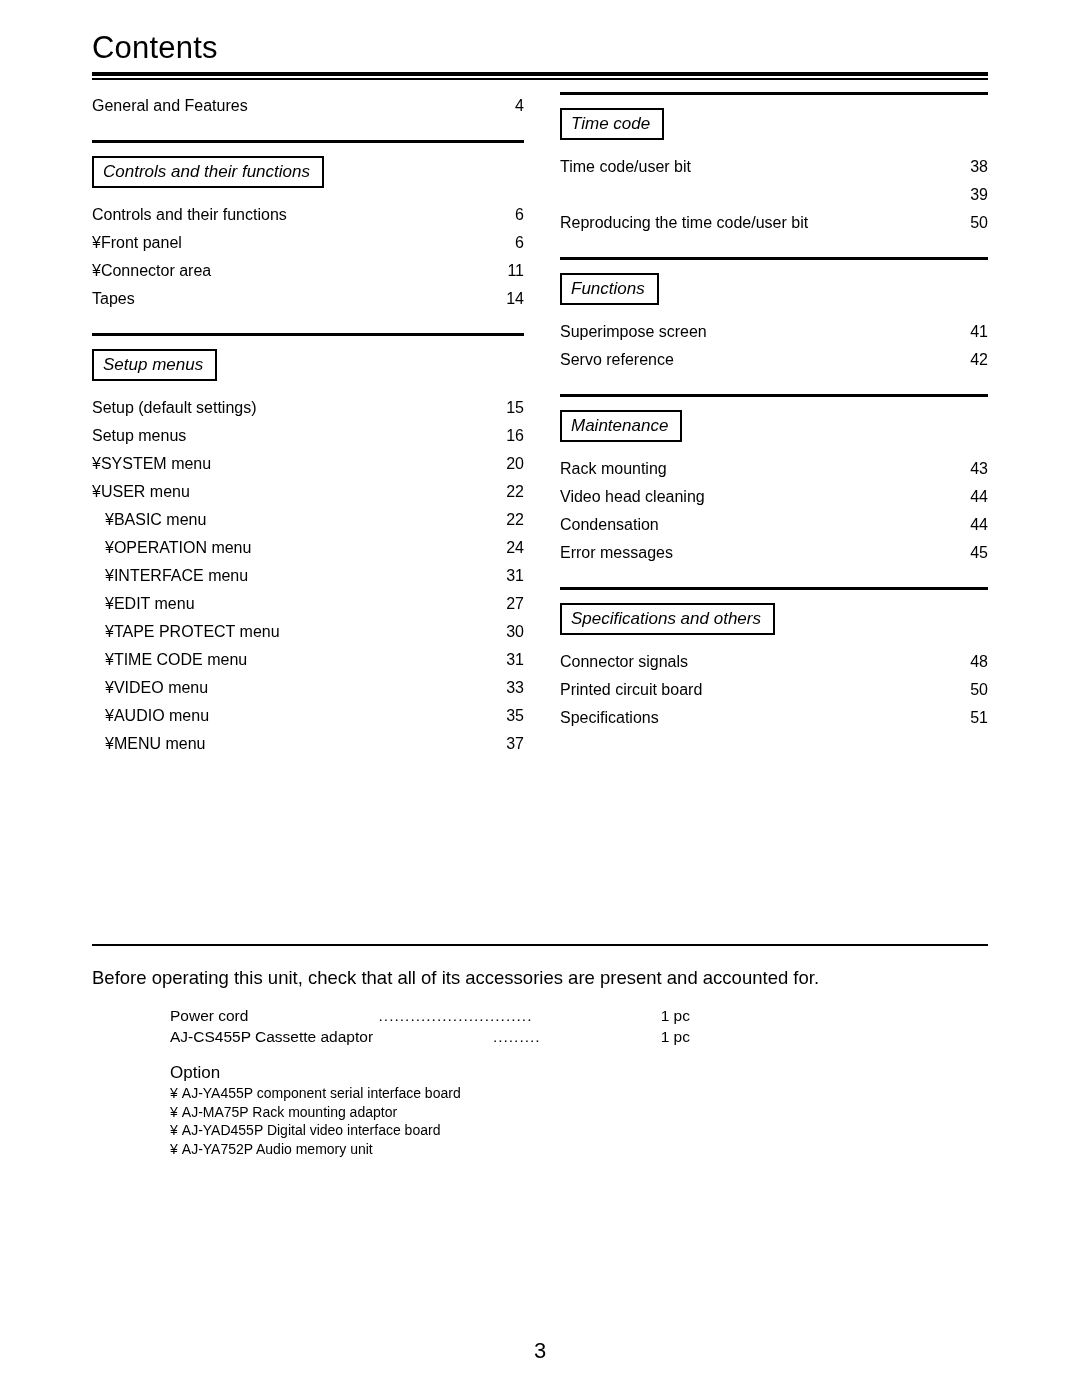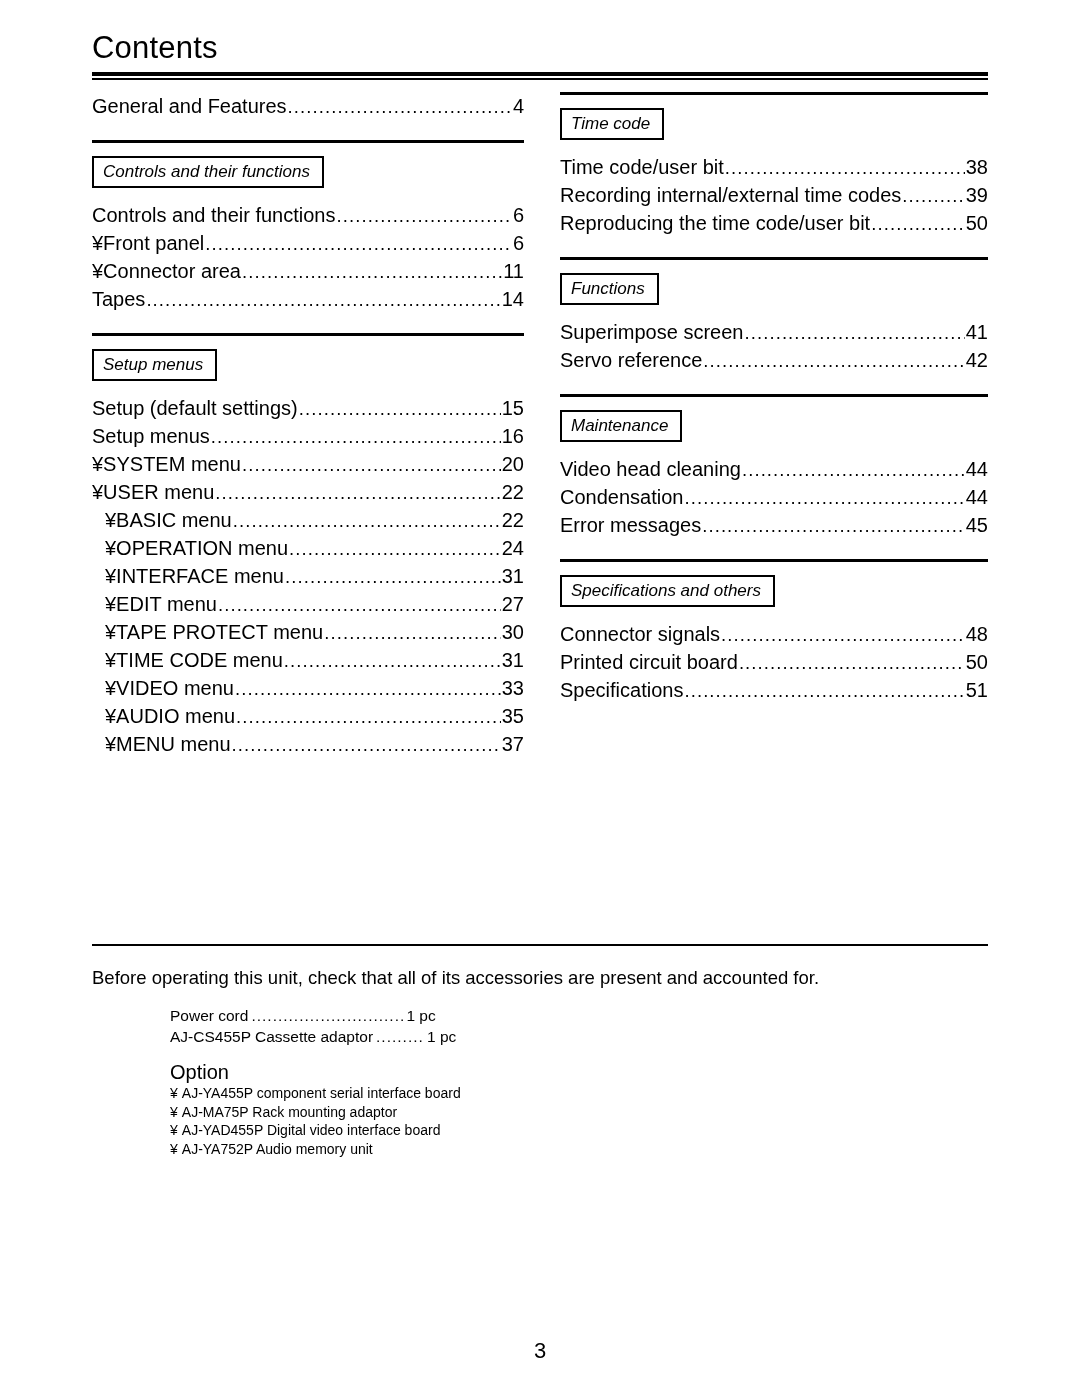--- a/index.html
+++ b/index.html
@@ -79,21 +79,21 @@
     line-height: 21px;
     background: #fff;
     white-space: nowrap;
     font-style: italic;
   }
 
   
   .entry {
     display: flex;
     align-items: baseline;
-    font-size: 20px;
+    font-size: 16px;
     line-height: 28px;
     height: 28px;
     white-space: nowrap;
   }
   .entry .label {
     flex: 0 0 auto;
   }
   .entry .leader {
     flex: 1 1 auto;
     overflow: hidden;
@@ -141,38 +141,39 @@
     left: 170px;
     top: 1005px;
     width: 520px;
     font-size: 15.5px;
     line-height: 21px;
   }
   .acc-row {
     display: flex;
     align-items: baseline;
     white-space: nowrap;
+    justify-content: space-between;
   }
   .acc-row .a-label { flex: 0 0 auto; }
   .acc-row .a-leader {
     flex: 0 0 auto;
     overflow: hidden;
     white-space: nowrap;
     letter-spacing: 1px;
     margin: 0 3px;
   }
   .acc-row .a-qty { flex: 0 0 auto; }
   .acc-row.r1 .a-leader { width: 152px; }
   .acc-row.r2 .a-leader { width: 48px; }
 
   .opt-title {
     position: absolute;
     left: 170px;
     top: 1062px;
-    font-size: 20px;
+    font-size: 17px;
     line-height: 21px;
   }
   .opt-list {
     position: absolute;
     left: 170px;
     top: 1084px;
     font-size: 14px;
     line-height: 18.5px;
   }
   .opt-list div { white-space: nowrap; }
@@ -307,21 +308,20 @@
       <div class="sec-rule"></div>
       <div class="gap-sm"></div>
       <div><span class="sec-head">Time code</span></div>
       <div class="gap-sm"></div>
       <div class="entry indent-1">
         <span class="label">Time code/user bit</span>
         <span class="leader"></span>
         <span class="page-no">38</span>
       </div>
       <div class="entry indent-1">
-        <span class="label">Recording internal/external time codes</span>
         <span class="leader"></span>
         <span class="page-no">39</span>
       </div>
       <div class="entry indent-1">
         <span class="label">Reproducing the time code/user bit</span>
         <span class="leader"></span>
         <span class="page-no">50</span>
       </div>
       <div class="gap-md"></div>
       <div class="sec-rule"></div>
@@ -336,20 +336,25 @@
       <div class="entry indent-1">
         <span class="label">Servo reference</span>
         <span class="leader"></span>
         <span class="page-no">42</span>
       </div>
       <div class="gap-md"></div>
       <div class="sec-rule"></div>
       <div class="gap-sm"></div>
       <div><span class="sec-head">Maintenance</span></div>
       <div class="gap-sm"></div>
+      <div class="entry indent-1">
+        <span class="label">Rack mounting</span>
+        <span class="leader"></span>
+        <span class="page-no">43</span>
+      </div>
       <div class="entry indent-1">
         <span class="label">Video head cleaning</span>
         <span class="leader"></span>
         <span class="page-no">44</span>
       </div>
       <div class="entry indent-1">
         <span class="label">Condensation</span>
         <span class="leader"></span>
         <span class="page-no">44</span>
       </div>

